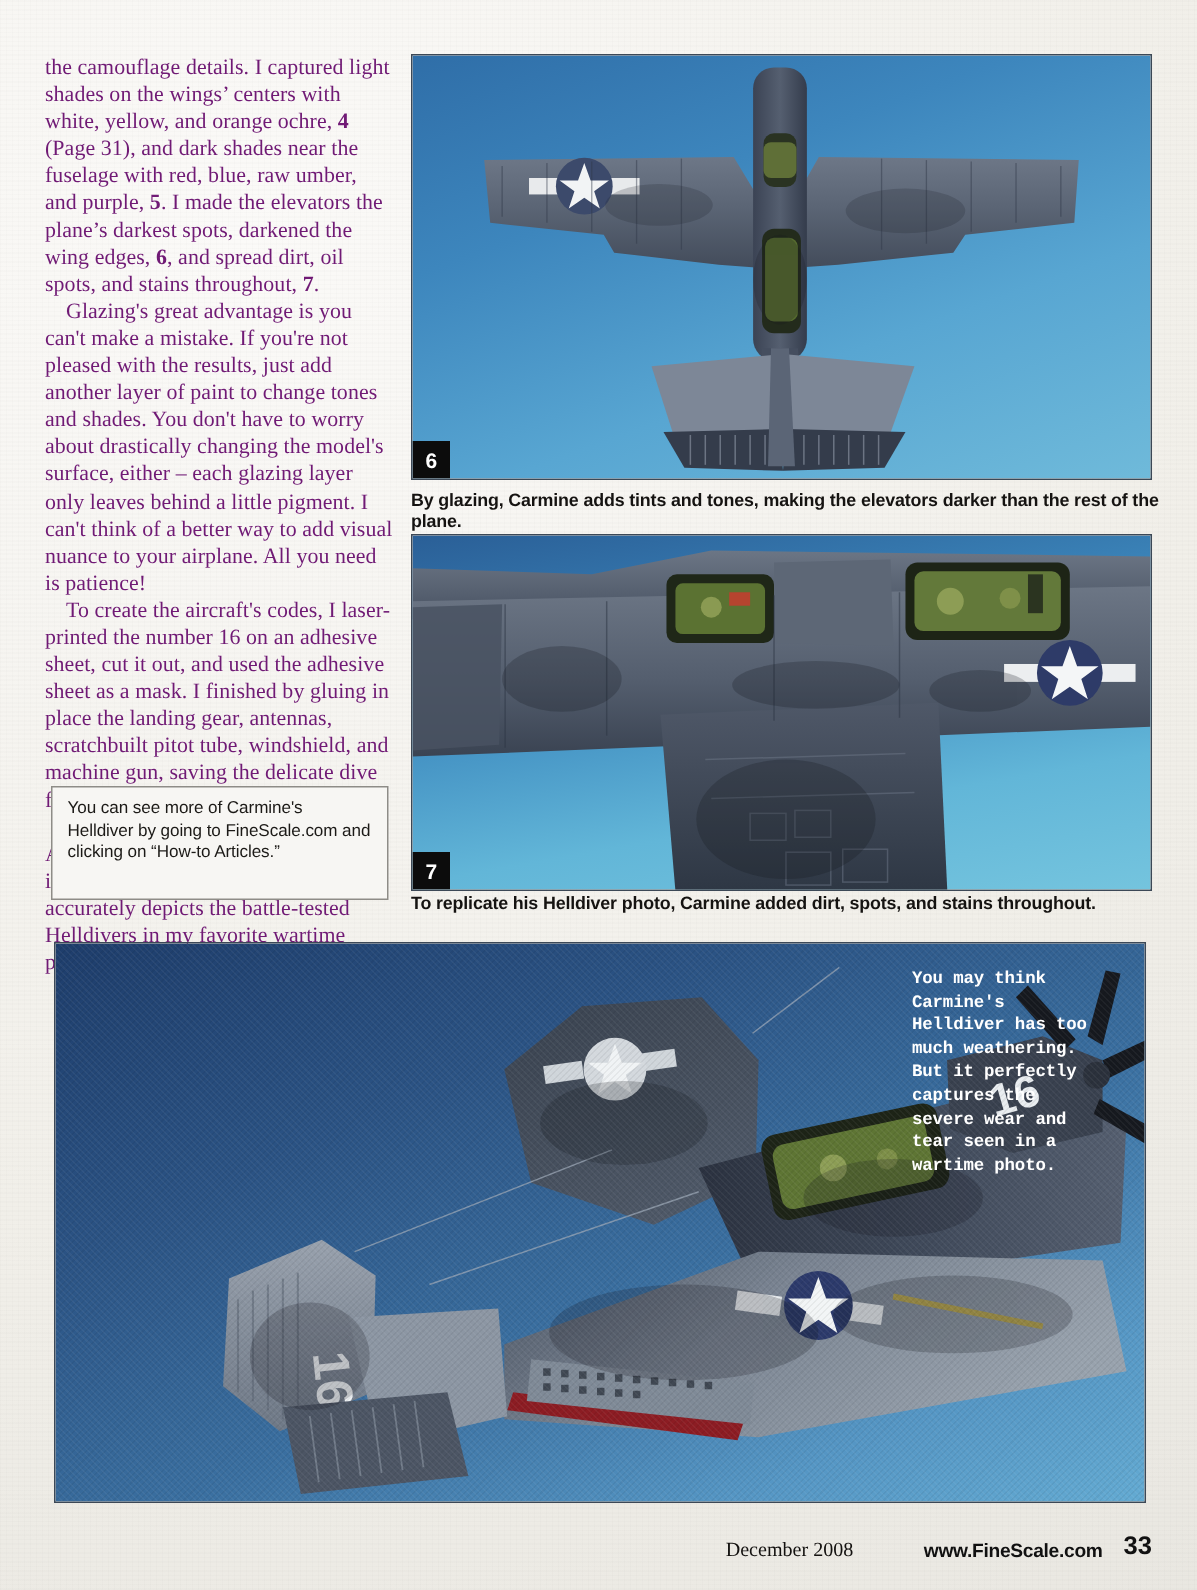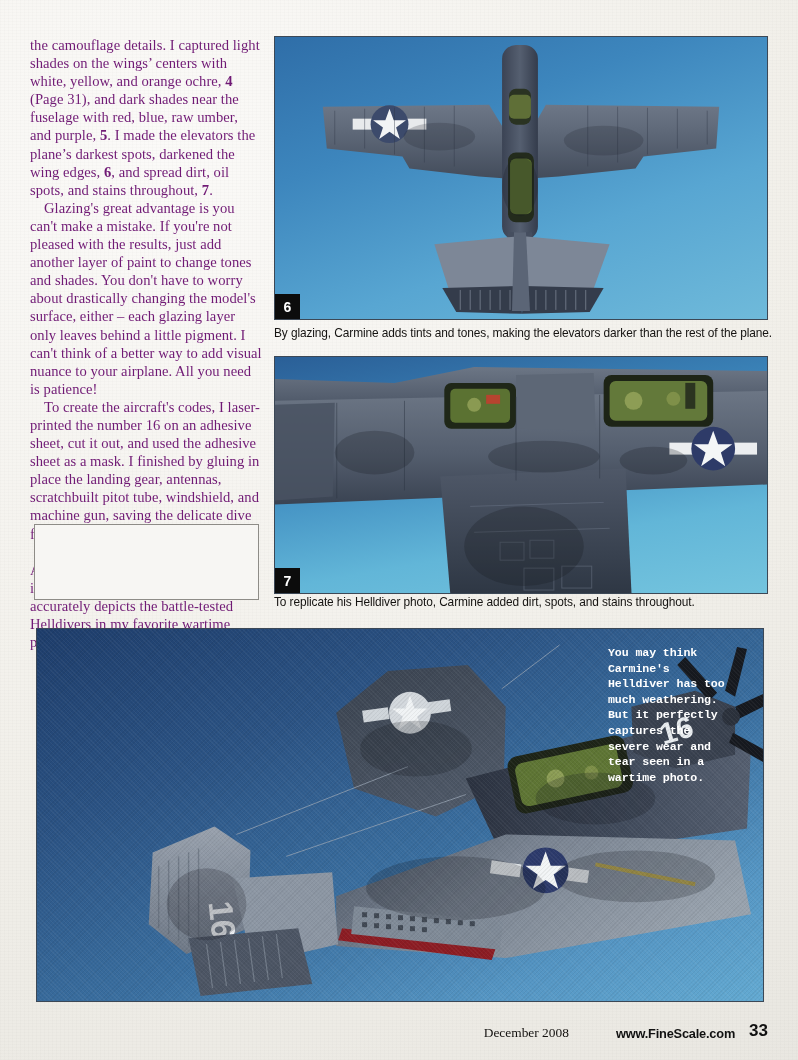--- a/index.html
+++ b/index.html
@@ -152,21 +152,21 @@
     display: flex;
     align-items: center;
     justify-content: center;
     z-index: 6;
   }
 
   .caption {
     position: absolute;
     left: 274px;
     font-family: "Liberation Sans", sans-serif;
-    font-weight: 400;
+    font-weight: 700;
     font-size: 11.9px;
     color: #151311;
     letter-spacing: -0.1px;
     width: 500px;
   }
   .cap-6 { top: 326px; }
   .cap-7 { top: 595px; }
 
   .inset-caption {
     position: absolute;
@@ -231,20 +231,21 @@
 
 
   <p class="body-par">To create the aircraft's codes, I laser-printed the number 16 on an adhesive sheet, cut it out, and used the adhesive sheet as a mask. I finished by gluing in place the landing gear, antennas, scratchbuilt pitot tube, windshield, and machine gun, saving the delicate dive flaps for last.</p>
 
   <p class="body-par">
     I enjoyed painting and weathering Academy’s Helldiver. Some may think it’s too much weathering – but it accurately depicts the battle-tested Helldivers in my favorite wartime photograph.<span class="fsm">FSM</span>
   </p>
 </div>
 
 <div class="sidebox">
+  <div class="sidebox-body">You can see more of Carmine's Helldiver by going to FineScale.com and clicking on “How-to Articles.”</div>
 </div>
 
 <div class="photo photo-6">
   <div class="sky6"></div>
   <svg class="plane-svg" viewBox="0 0 494 284" preserveAspectRatio="none">
     <defs>
       <linearGradient id="w6" x1="0" y1="0" x2="0" y2="1">
         <stop offset="0%" stop-color="#6d7787"></stop>
         <stop offset="45%" stop-color="#5b6575"></stop>
         <stop offset="100%" stop-color="#434c5b"></stop>

